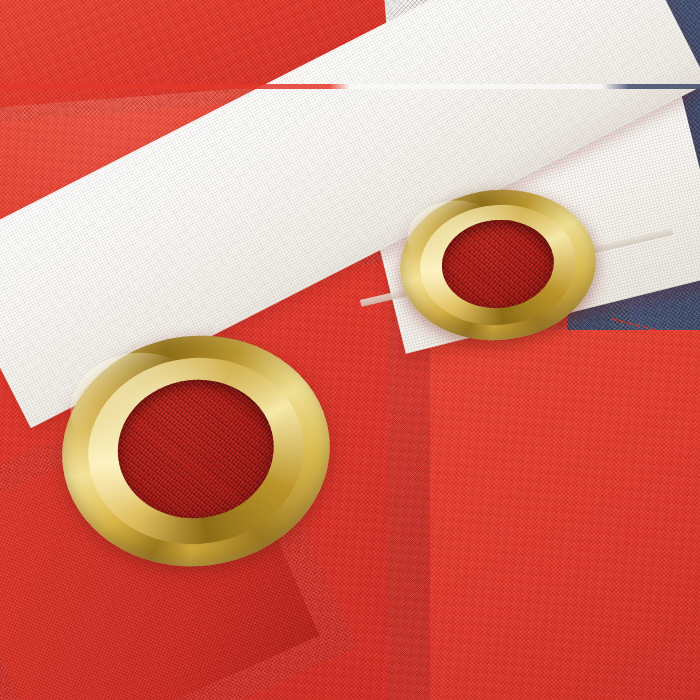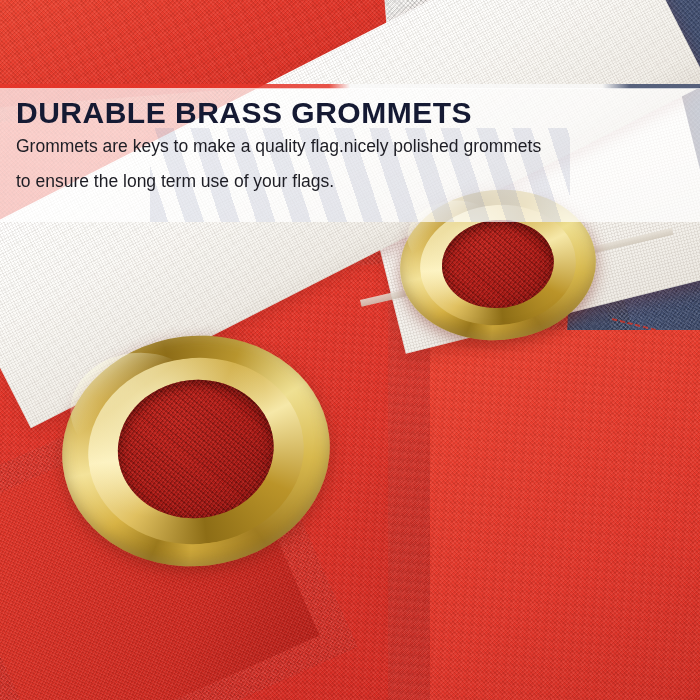--- a/index.html
+++ b/index.html
@@ -324,22 +324,14 @@
         <div class="mesh"></div>
       </div>
       <div class="rim-shadow"></div>
       <div class="gloss"></div>
     </div>
 
   </div>
 
   <div class="banner-top-edge"></div>
 
-  <div id="banner">
-    <div class="watermark"></div>
-    <div class="inner">
-      <h1 id="headline">DURABLE BRASS GROMMETS</h1>
-      <p class="body-line" id="body-line-1">Grommets are keys to make a quality flag.nicely polished grommets</p>
-      <p class="body-line" id="body-line-2">to ensure the long term use of your flags.</p>
-    </div>
-  </div>
 
 </div>
 
 </body></html>

